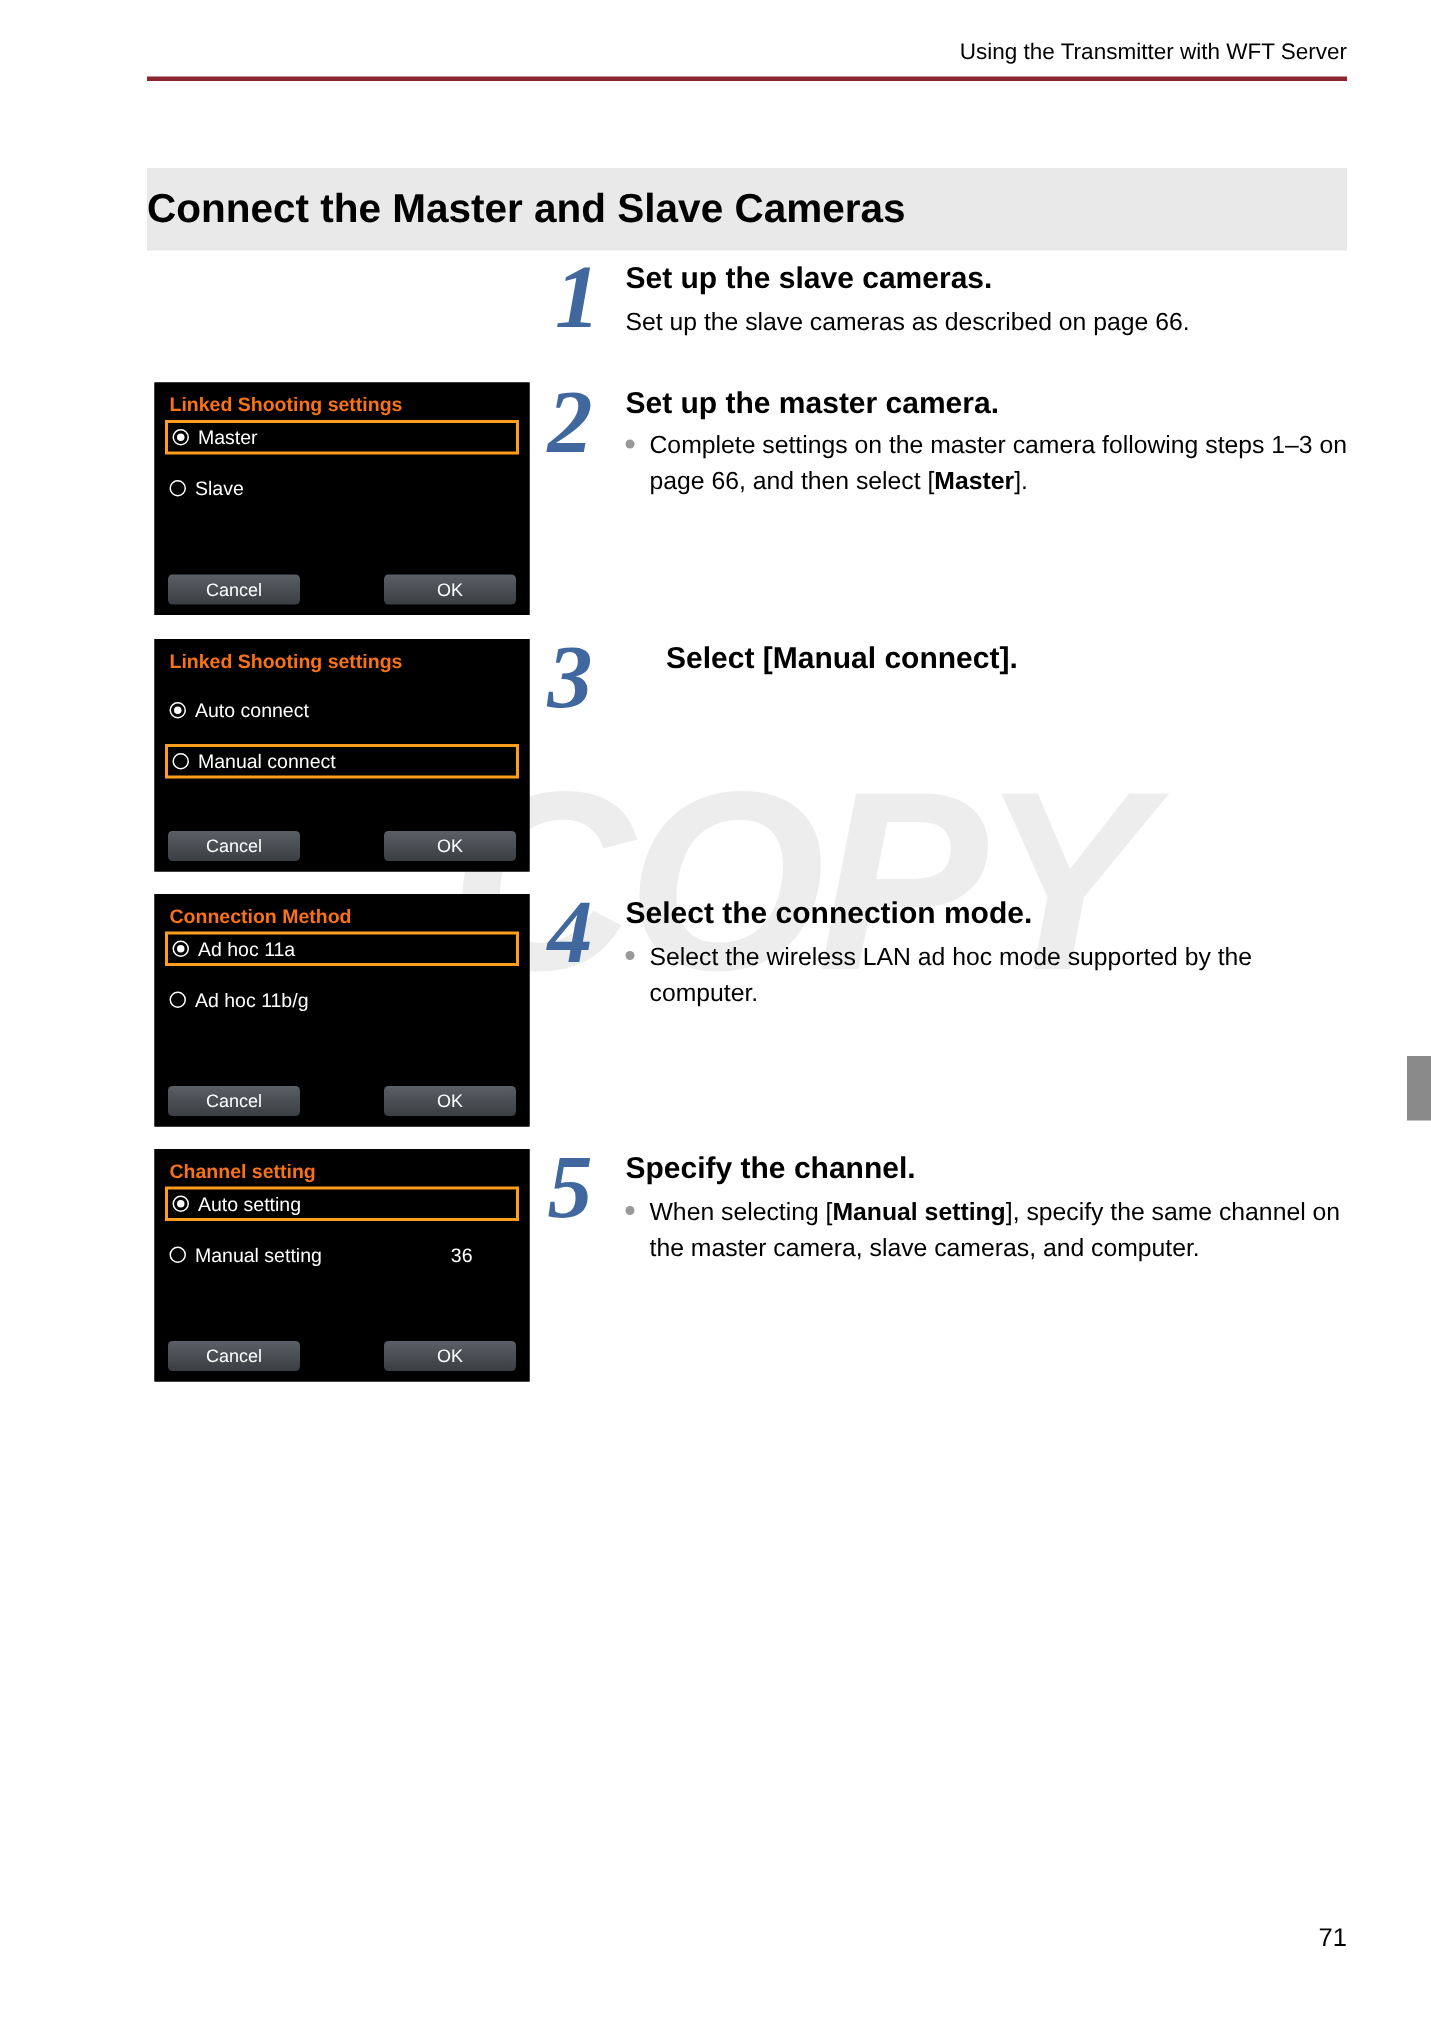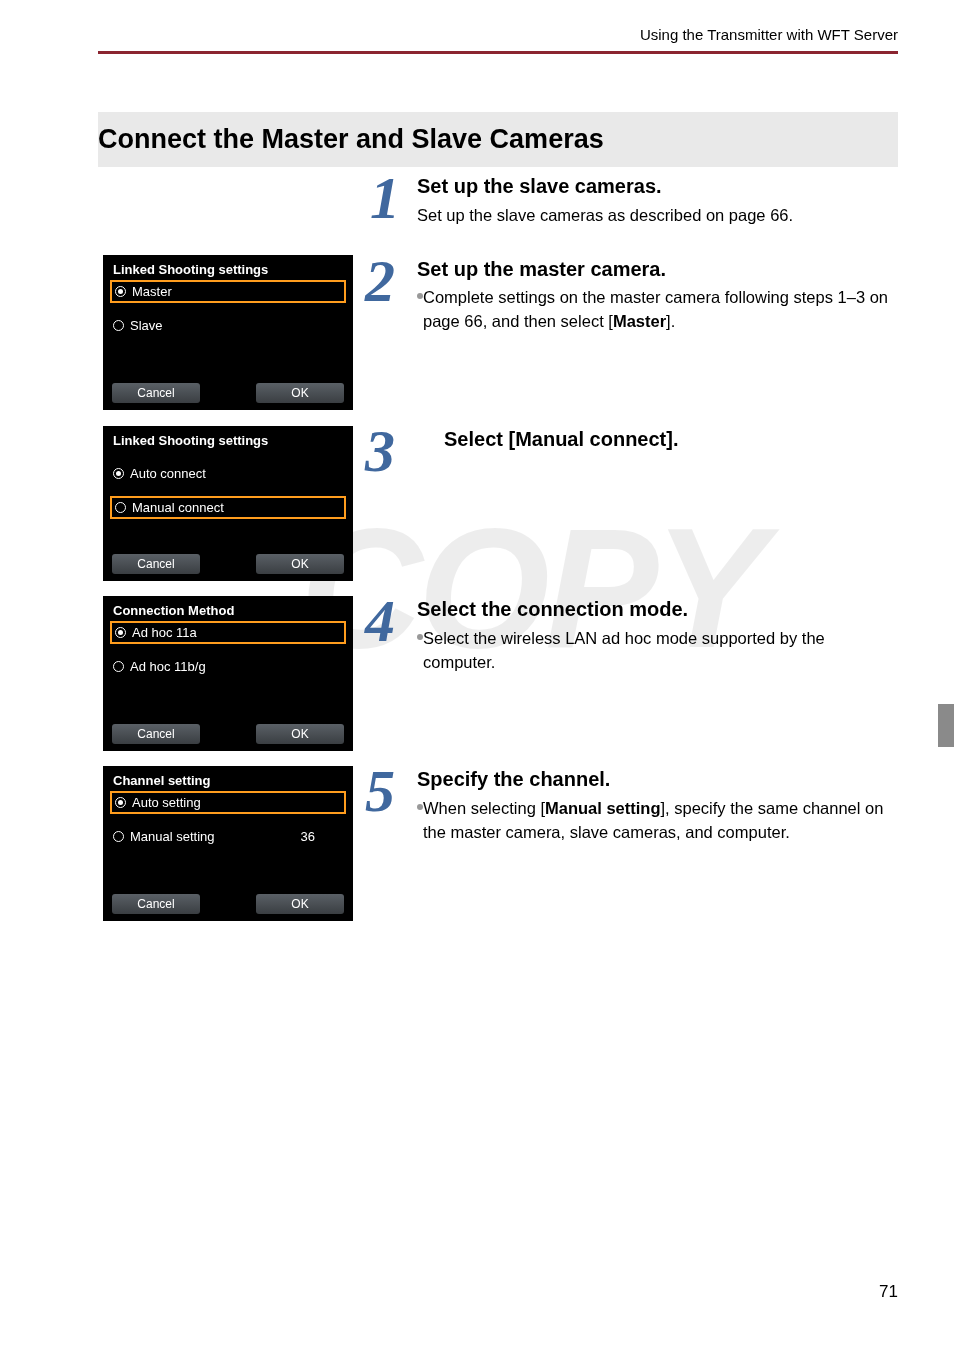--- a/index.html
+++ b/index.html
@@ -59,21 +59,21 @@
     font-weight: bold;
   }
   .step-body {
     position: absolute;
     font-size: 16.5px;
     line-height: 1.45;
     right: 56px;
   }
   .bullet-row {
     display: flex;
-    gap: 0;
+    gap: 10px;
     margin-bottom: 4px;
   }
   .bullet-dot {
     width: 6px;
     height: 6px;
     border-radius: 50%;
     background: #999;
     flex-shrink: 0;
     margin-top: 7px;
   }
@@ -81,21 +81,21 @@
     position: absolute;
     width: 250px;
     height: 155px;
     background: #000;
     border: 2px solid #000;
     font-size: 13px;
     color: #fff;
     box-sizing: border-box;
   }
   .screen-title {
-    color: #ffffff;
+    color: #f97316;
     font-weight: bold;
     padding: 5px 8px 3px 8px;
     font-size: 13px;
   }
   .screen-row {
     display: flex;
     align-items: center;
     padding: 12px 8px;
     height: 21px;
   }

